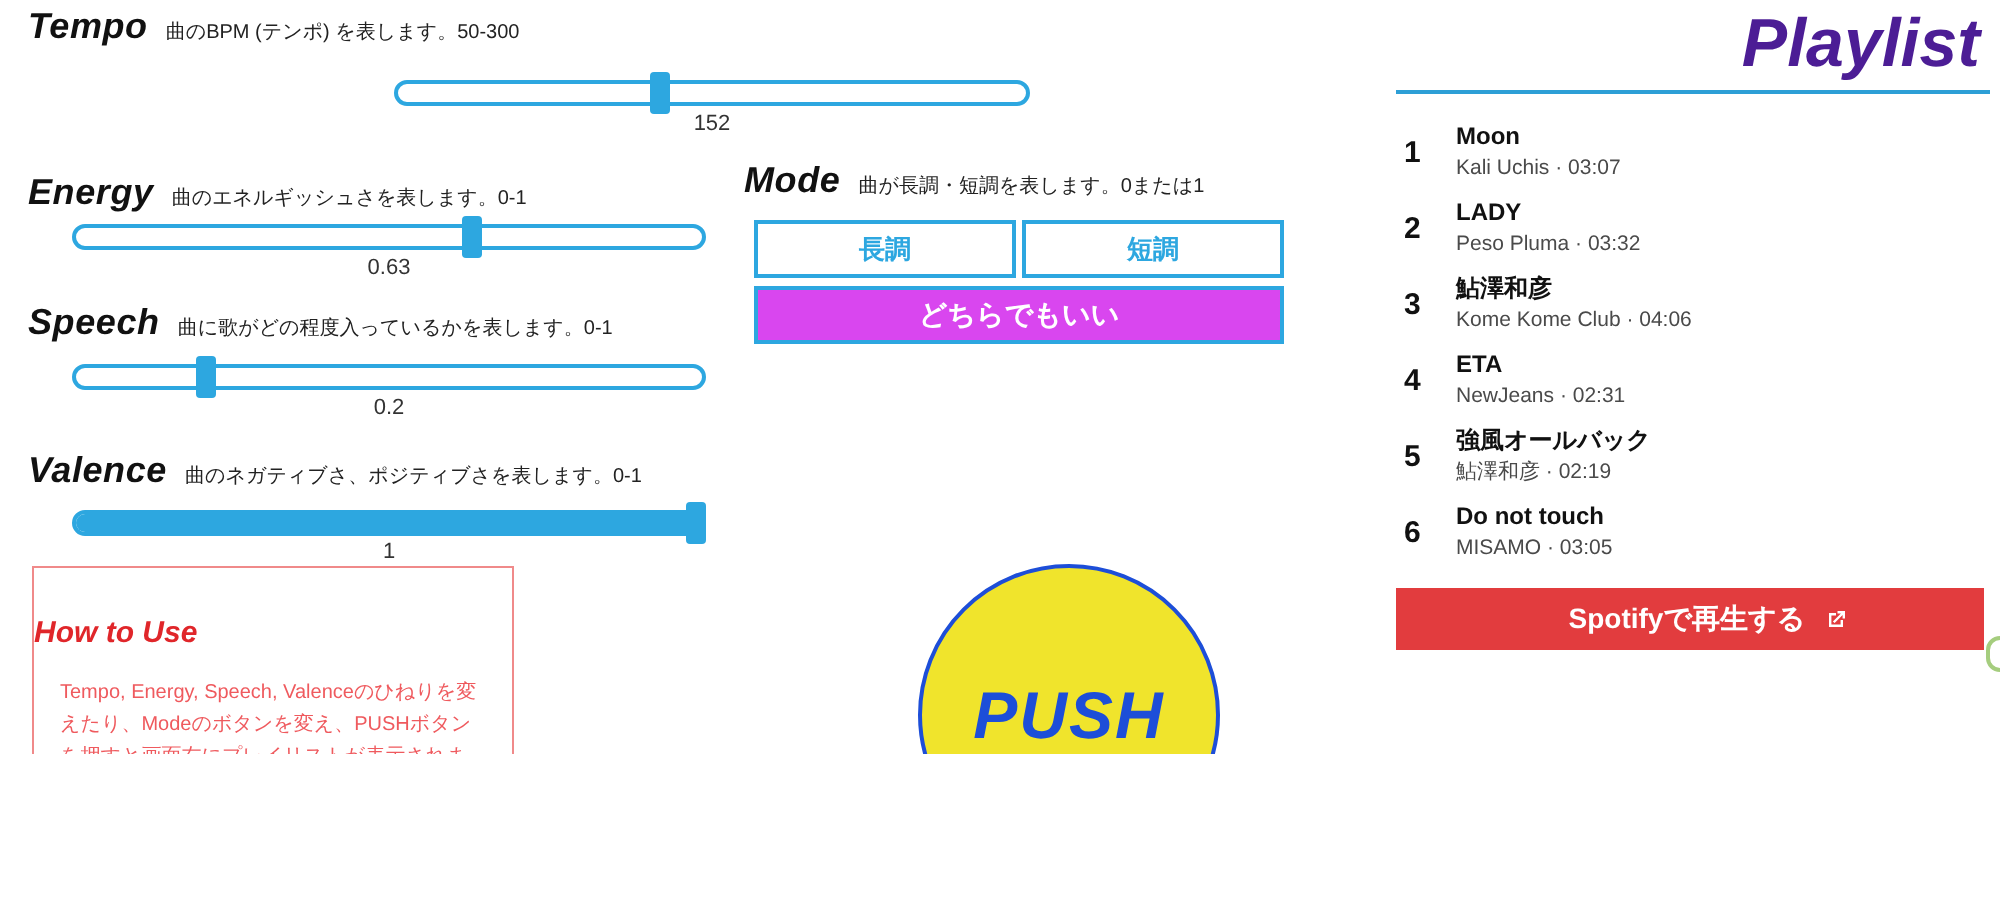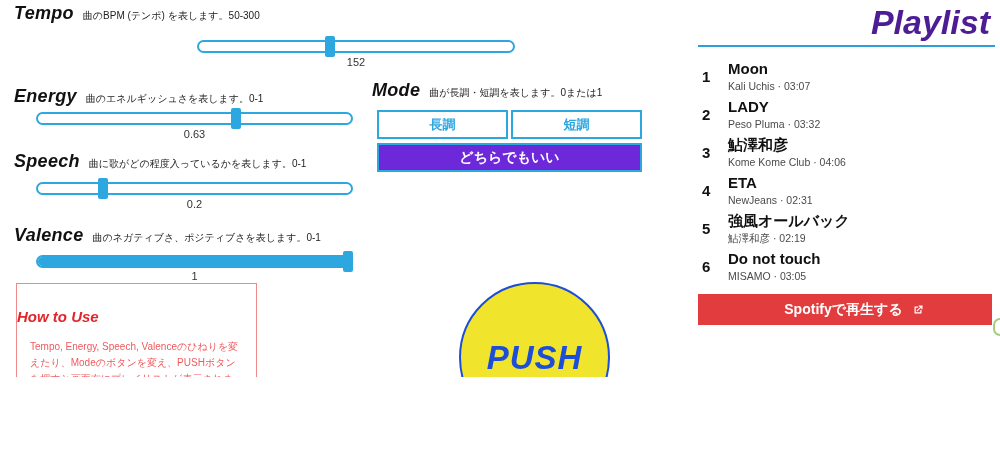--- a/index.html
+++ b/index.html
@@ -24,21 +24,21 @@
     position:absolute; top:-4px; width:10px; height:21px; background:#2da7e0;
     border-radius:2px; transform:translateX(-50%);
   }
   .slider-value { position:absolute; text-align:center; font-size:11px; color:#333; }
   
   .mode-btn {
     position:absolute; height:29px; border:2px solid #2da7e0; background:#fff; color:#2da7e0;
     font-size:13px; font-weight:bold; display:flex; align-items:center; justify-content:center;
     cursor:pointer; font-family:inherit;
   }
-  .mode-btn.active { background:#6d28d9; color:#fff; border-color:#2da7e0; font-size:14px; }
+  .mode-btn.active { background:#d946ef; color:#fff; border-color:#2da7e0; font-size:14px; }
   
   .howto {
     position:absolute; left:16px; top:283px; width:241px; height:149px;
     border:1px solid #f08a8a; background:#fff;
   }
   .howto-title {
     margin-top:24px; color:#e0262a; font-size:15px;
     font-weight:bold; font-style:italic;
   }
   .howto-body {
@@ -54,21 +54,21 @@
   
   .playlist { position:absolute; left:698px; top:0; width:297px; }
   .playlist-title {
     text-align:right; font-size:34px; font-weight:bold; font-style:italic; color:#4c1d95;
     padding-right:5px; line-height:44px;
   }
   .playlist-rule { border-bottom:2px solid #2d9fd6; margin-top:1px; }
   .track-list { margin-top:10px; }
   .track-row { display:flex; align-items:center; height:38px; }
   .track-num { width:30px; font-size:15px; font-weight:bold; color:#111; padding-left:4px; }
-  .track-title { font-size:15px; font-weight:bold; color:#111; line-height:1.3; }
+  .track-title { font-size:12px; font-weight:bold; color:#111; line-height:1.3; }
   .track-meta { font-size:10.5px; color:#4a4a4a; line-height:1.35; }
   .spotify-btn {
     margin-top:9px; width:294px; height:31px; background:#e23c3e; border:none; color:#fff;
     font-size:14px; font-weight:bold; display:flex; align-items:center; justify-content:center;
     gap:9px; cursor:pointer; font-family:inherit;padding-left:18px;
   }
   .spotify-btn svg { display:block; }
   
   .embed-sliver {
     position:absolute; right:-7px; top:318px; width:14px; height:18px;

